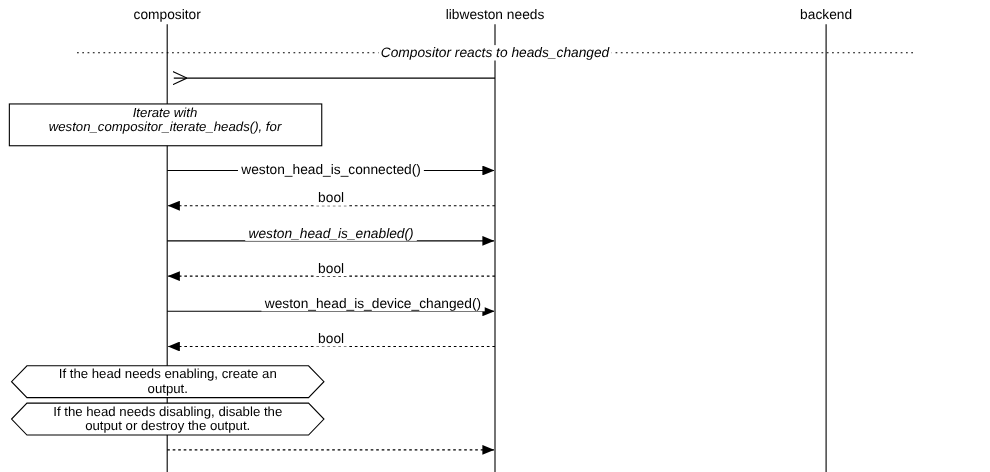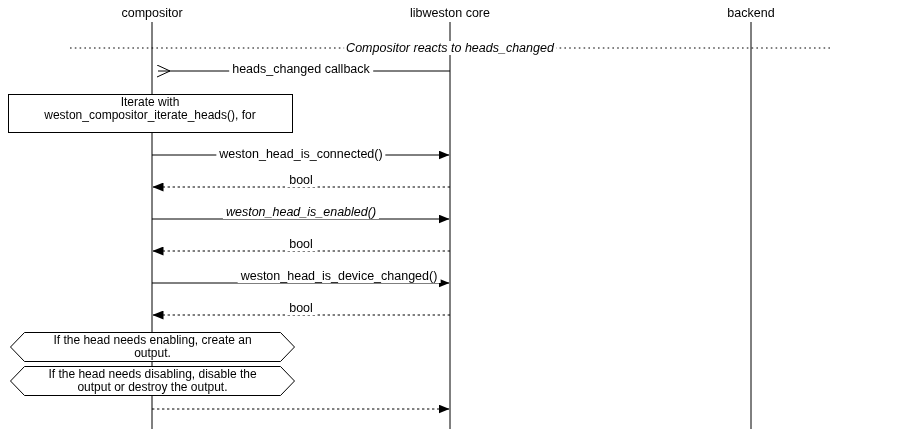--- a/index.html
+++ b/index.html
@@ -53,20 +53,21 @@
     background: #ffffff;
     padding: 0 2px;
     line-height: 14px;
   }
   .note-text {
     position: absolute;
     font-size: 12px;
     color: #000000;
     text-align: center;
     line-height: 12.5px;
+    font-style: italic;
   }
   .hexnote-text {
     position: absolute;
     font-size: 12px;
     color: #000000;
     text-align: center;
     line-height: 12.5px;
   }
 </style>
 </head>
@@ -140,26 +141,25 @@
     <g>
       <path d="M24.5,332.5 L280.5,332.5 L294.5,347 L280.5,361.5 L24.5,361.5 L10.5,347 z" fill="#ffffff" stroke="#000000" stroke-width="1"></path>
     </g>
 
     <g>
       <path d="M24.5,366.5 L280.5,366.5 L294.5,381 L280.5,395.5 L24.5,395.5 L10.5,381 z" fill="#ffffff" stroke="#000000" stroke-width="1"></path>
     </g>
   </svg>
 
   <div class="lifeline-head" style="left:152px; top:6px;">compositor</div>
-  <div class="lifeline-head" style="left:450px; top:6px;">libweston core</div>
+  <div class="lifeline-head" style="left:450px; top:6px;">libweston needs</div>
   <div class="lifeline-head" style="left:751px; top:6px;">backend</div>
 
   <div class="divider-label" style="left:450px; top:41px;font-style:italic;">Compositor reacts to heads_changed</div>
 
-  <div class="msg-label" style="left:301px; top:62px;">heads_changed callback</div>
 
   <div class="msg-label" style="left:301px; top:147px;">weston_head_is_connected()</div>
 
   <div class="msg-label" style="left:301px; top:173px;">bool</div>
 
   <div class="msg-label" style="left:301px; top:205px;font-style:italic;">weston_head_is_enabled()</div>
 
   <div class="msg-label" style="left:301px; top:237px;">bool</div>
 
   <div class="msg-label" style="left:301px; top:269px;margin-left:38px;">weston_head_is_device_changed()</div>

